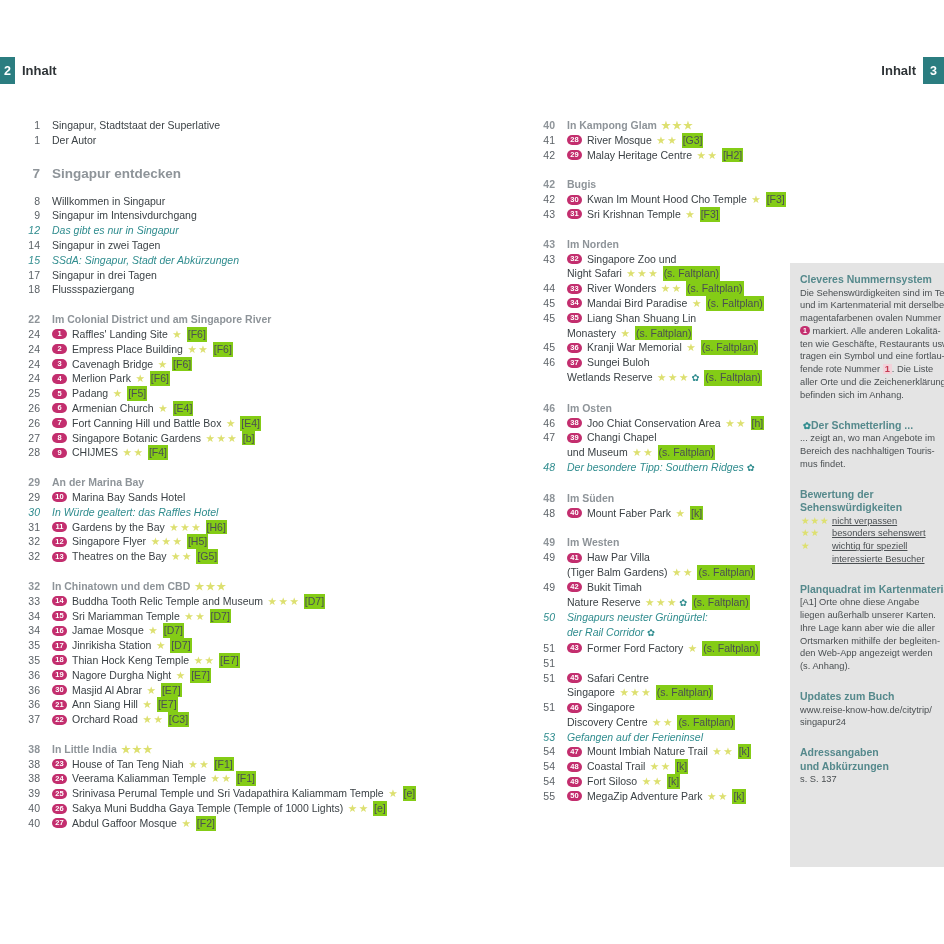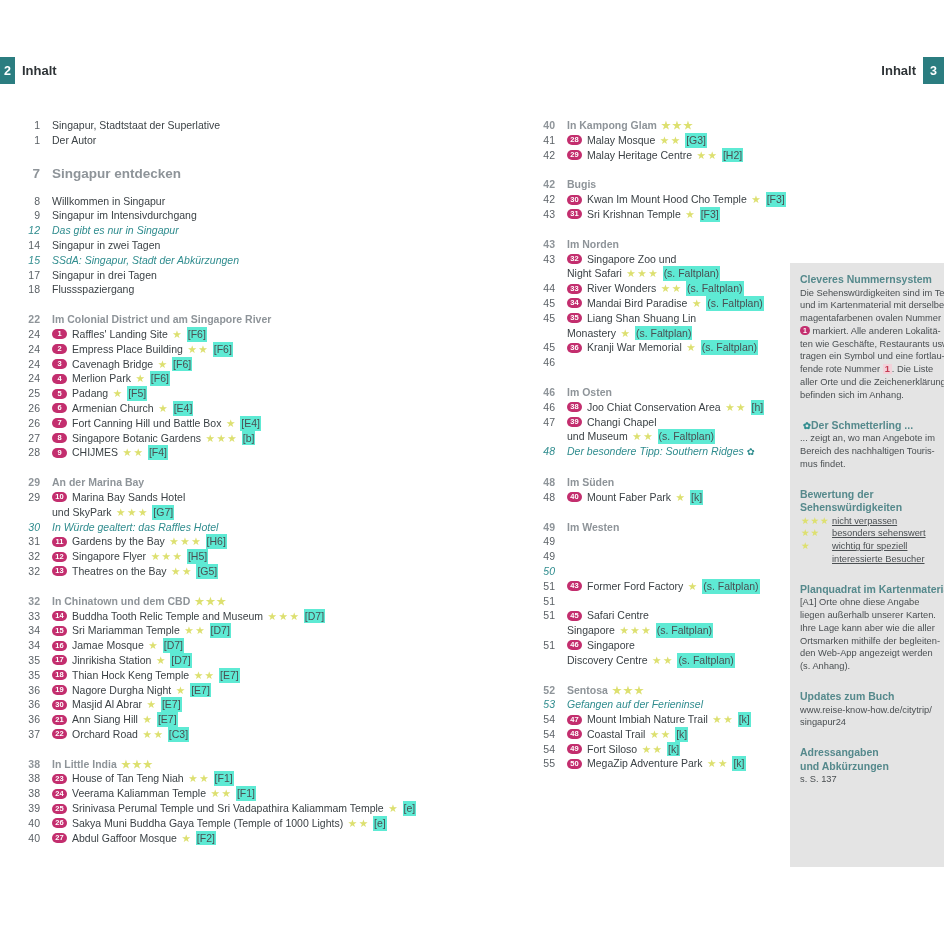--- a/index.html
+++ b/index.html
@@ -31,21 +31,21 @@
   .row.chapter .pg{color:#8e9499;}
   .row.tip{color:#2f8c8e;font-style:italic;}
   .row.tip .pg{color:#2f8c8e;font-style:italic;}
   .col .row:first-child{margin-top:0;}
   .badge{display:inline-block;background:#c32e6e;color:#fff;font-size:7.5px;
          font-weight:bold;font-style:normal;border-radius:7px;padding:0 3px;min-width:9px;
          text-align:center;line-height:10px;vertical-align:1.5px;margin-right:5px;}
   .stars{margin-left:3px;}
   .star{color:#dde070;font-size:10.5px;margin-left:1.5px;font-style:normal;}
   .bf{color:#2f8c8e;font-size:9.5px;margin-left:3px;font-style:normal;}
-  .ref{background:#5eead4;color:#4a4f52;margin-left:5px;padding:4px 1px;font-style:normal;}
+  .ref{background:#84cc16;color:#4a4f52;margin-left:5px;padding:4px 1px;font-style:normal;}
   
   .sidebar{position:absolute;left:790px;top:263px;width:200px;height:604px;
            background:#e4e4e4;box-sizing:border-box;padding:10px 6px 10px 10px;overflow:hidden;}
   .sb-block{margin-bottom:17px;}
   .sb-h{color:#55898c;font-weight:bold;font-size:10.5px;line-height:13.5px;white-space:nowrap;}
   .sb-line{font-size:9.3px;line-height:12.8px;color:#4a4f52;white-space:nowrap;}
   .sb-badge{display:inline-block;background:#c32e6e;color:#fff;font-size:7px;
             font-weight:bold;border-radius:6px;padding:0 3px;line-height:9px;vertical-align:1px;}
   .sb-rednum{color:#c43b52;background:#f3d2da;font-weight:bold;padding:0 2px;}
   .legend-row{display:flex;font-size:9.3px;line-height:12.8px;color:#4a4f52;}
@@ -193,21 +193,20 @@
     <div class="row heading">
       <span class="pg">29</span>
       <div class="content">
         <div class="line"><span>An der Marina Bay</span></div>
       </div>
     </div>
     <div class="row item">
       <span class="pg">29</span>
       <div class="content">
         <div class="line"><span class="badge">10</span><span>Marina Bay Sands Hotel</span></div>
-        <div class="line"><span>und SkyPark</span><span class="stars"><span class="star">★</span><span class="star">★</span><span class="star">★</span></span><span class="ref">[G7]</span></div>
       </div>
     </div>
     <div class="row tip">
       <span class="pg">30</span>
       <div class="content">
         <div class="line"><span>In Würde gealtert: das Raffles Hotel</span></div>
       </div>
     </div>
     <div class="row item">
       <span class="pg">31</span>
@@ -327,21 +326,21 @@
 <div class="col col-right" id="col-right">
     <div class="row heading">
       <span class="pg">40</span>
       <div class="content">
         <div class="line"><span>In Kampong Glam</span><span class="stars"><span class="star">★</span><span class="star">★</span><span class="star">★</span></span></div>
       </div>
     </div>
     <div class="row item">
       <span class="pg">41</span>
       <div class="content">
-        <div class="line"><span class="badge">28</span><span>Malay Mosque</span><span class="stars"><span class="star">★</span><span class="star">★</span></span><span class="ref">[G3]</span></div>
+        <div class="line"><span class="badge">28</span><span>River Mosque</span><span class="stars"><span class="star">★</span><span class="star">★</span></span><span class="ref">[G3]</span></div>
       </div>
     </div>
     <div class="row item">
       <span class="pg">42</span>
       <div class="content">
         <div class="line"><span class="badge">29</span><span>Malay Heritage Centre</span><span class="stars"><span class="star">★</span><span class="star">★</span></span><span class="ref">[H2]</span></div>
       </div>
     </div>
     <div class="row heading">
       <span class="pg">42</span>
@@ -394,20 +393,24 @@
       </div>
     </div>
     <div class="row item">
       <span class="pg">45</span>
       <div class="content">
         <div class="line"><span class="badge">36</span><span>Kranji War Memorial</span><span class="stars"><span class="star">★</span></span><span class="ref">(s. Faltplan)</span></div>
       </div>
     </div>
     <div class="row item">
       <span class="pg">46</span>
+      <div class="content">
+        <div class="line"><span class="badge">37</span><span>Sungei Buloh</span></div>
+        <div class="line"><span>Wetlands Reserve</span><span class="stars"><span class="star">★</span><span class="star">★</span><span class="star">★</span></span><span class="bf">✿</span><span class="ref">(s. Faltplan)</span></div>
+      </div>
     </div>
     <div class="row heading">
       <span class="pg">46</span>
       <div class="content">
         <div class="line"><span>Im Osten</span></div>
       </div>
     </div>
     <div class="row item">
       <span class="pg">46</span>
       <div class="content">
@@ -440,26 +443,38 @@
       </div>
     </div>
     <div class="row heading">
       <span class="pg">49</span>
       <div class="content">
         <div class="line"><span>Im Westen</span></div>
       </div>
     </div>
     <div class="row item">
       <span class="pg">49</span>
+      <div class="content">
+        <div class="line"><span class="badge">41</span><span>Haw Par Villa</span></div>
+        <div class="line"><span>(Tiger Balm Gardens)</span><span class="stars"><span class="star">★</span><span class="star">★</span></span><span class="ref">(s. Faltplan)</span></div>
+      </div>
     </div>
     <div class="row item">
       <span class="pg">49</span>
+      <div class="content">
+        <div class="line"><span class="badge">42</span><span>Bukit Timah</span></div>
+        <div class="line"><span>Nature Reserve</span><span class="stars"><span class="star">★</span><span class="star">★</span><span class="star">★</span></span><span class="bf">✿</span><span class="ref">(s. Faltplan)</span></div>
+      </div>
     </div>
     <div class="row tip">
       <span class="pg">50</span>
+      <div class="content">
+        <div class="line"><span>Singapurs neuster Grüngürtel:</span></div>
+        <div class="line"><span>der Rail Corridor</span><span class="bf">✿</span></div>
+      </div>
     </div>
     <div class="row item">
       <span class="pg">51</span>
       <div class="content">
         <div class="line"><span class="badge">43</span><span>Former Ford Factory</span><span class="stars"><span class="star">★</span></span><span class="ref">(s. Faltplan)</span></div>
       </div>
     </div>
     <div class="row item">
       <span class="pg">51</span>
     </div>
@@ -468,26 +483,20 @@
       <div class="content">
         <div class="line"><span class="badge">45</span><span>Safari Centre</span></div>
         <div class="line"><span>Singapore</span><span class="stars"><span class="star">★</span><span class="star">★</span><span class="star">★</span></span><span class="ref">(s. Faltplan)</span></div>
       </div>
     </div>
     <div class="row item">
       <span class="pg">51</span>
       <div class="content">
         <div class="line"><span class="badge">46</span><span>Singapore</span></div>
         <div class="line"><span>Discovery Centre</span><span class="stars"><span class="star">★</span><span class="star">★</span></span><span class="ref">(s. Faltplan)</span></div>
-      </div>
-    </div>
-    <div class="row heading">
-      <span class="pg">52</span>
-      <div class="content">
-        <div class="line"><span>Sentosa</span><span class="stars"><span class="star">★</span><span class="star">★</span><span class="star">★</span></span></div>
       </div>
     </div>
     <div class="row tip">
       <span class="pg">53</span>
       <div class="content">
         <div class="line"><span>Gefangen auf der Ferieninsel</span></div>
       </div>
     </div>
     <div class="row item">
       <span class="pg">54</span>

